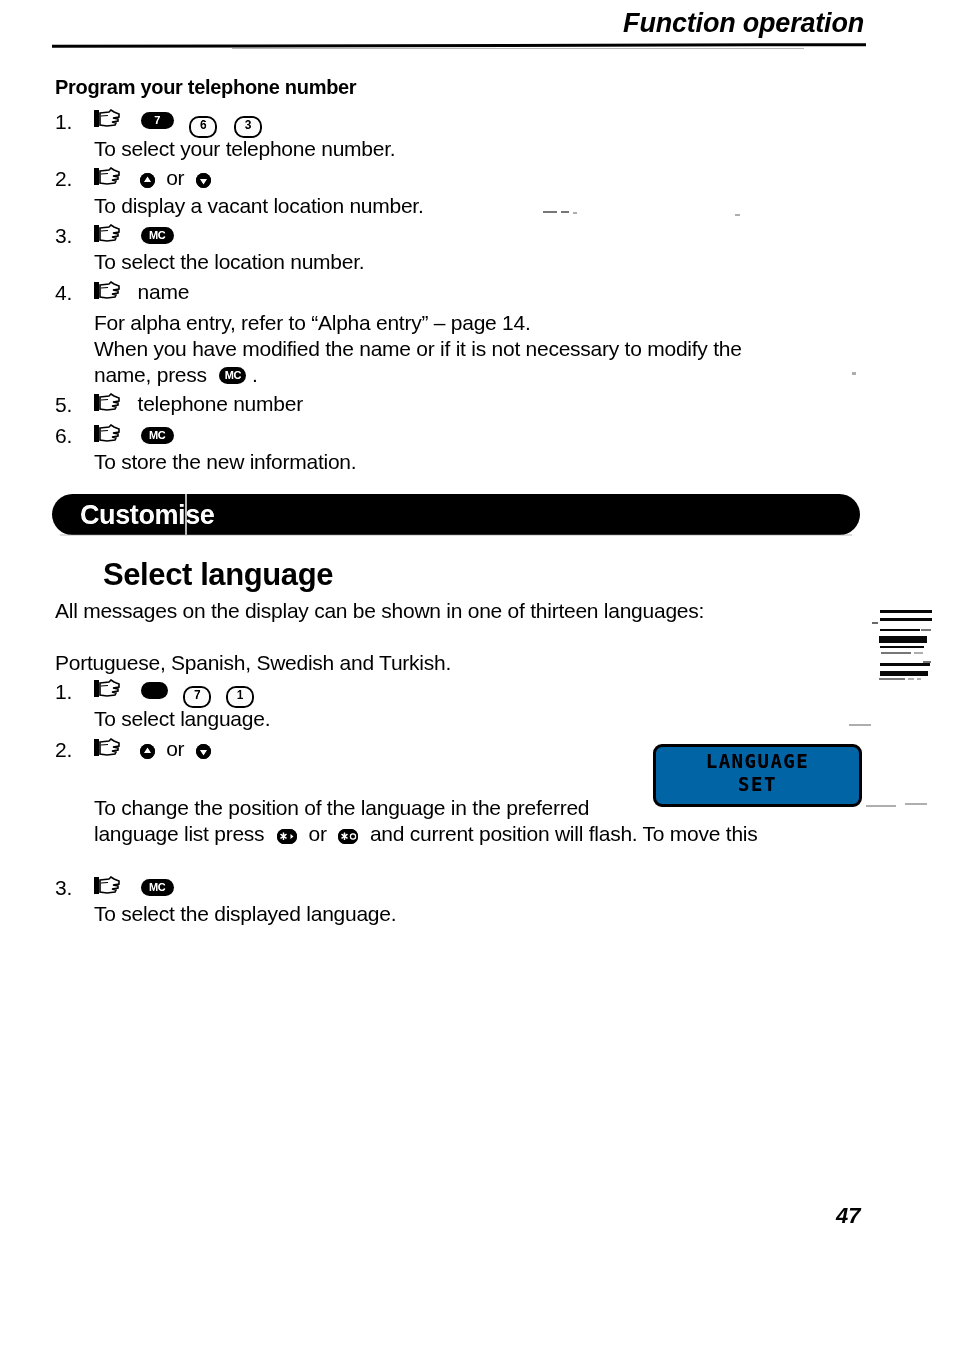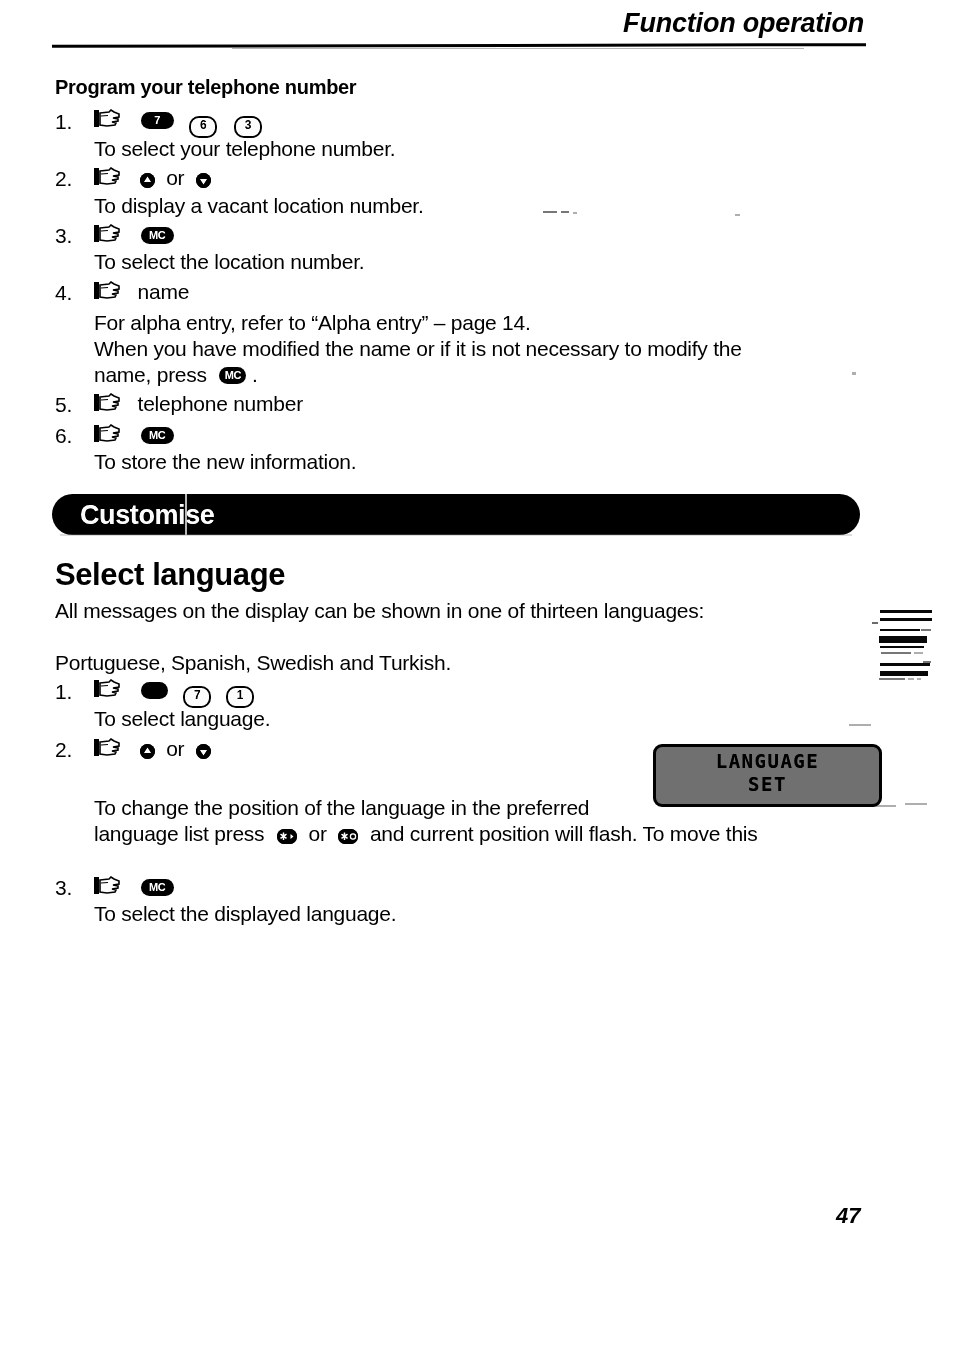--- a/index.html
+++ b/index.html
@@ -67,20 +67,21 @@
     font-size: 20px;
     letter-spacing: -0.3px;
     white-space: nowrap;
   }
   .h1 {
     position: absolute;
     font-weight: 700;
     font-size: 31px;
     letter-spacing: -0.4px;
     white-space: nowrap;
+    margin-left: 48px;
   }
   .num {
     position: absolute;
     font-size: 21px;
     letter-spacing: -0.2px;
   }
   .line {
     position: absolute;
     font-size: 21px;
     letter-spacing: -0.25px;
@@ -193,25 +194,24 @@
 
   
   .lcd {
     position: absolute;
     left: 653px;
     top: 744px;
     width: 203px;
     height: 57px;
     border: 3px solid #0a0a0a;
     border-radius: 9px;
-    background: #737373;
+    background: #0369a1;
     text-align: center;
     font-family: "DejaVu Sans Mono", monospace;
     font-weight: 700;
-    padding-left: 20px;
   }
   .lcd-l1 {
     position: absolute;
     left: 0; right: 0;
     top: 3px;
     font-size: 19px;
     letter-spacing: 1.5px;
   }
   .lcd-l2 {
     position: absolute;

